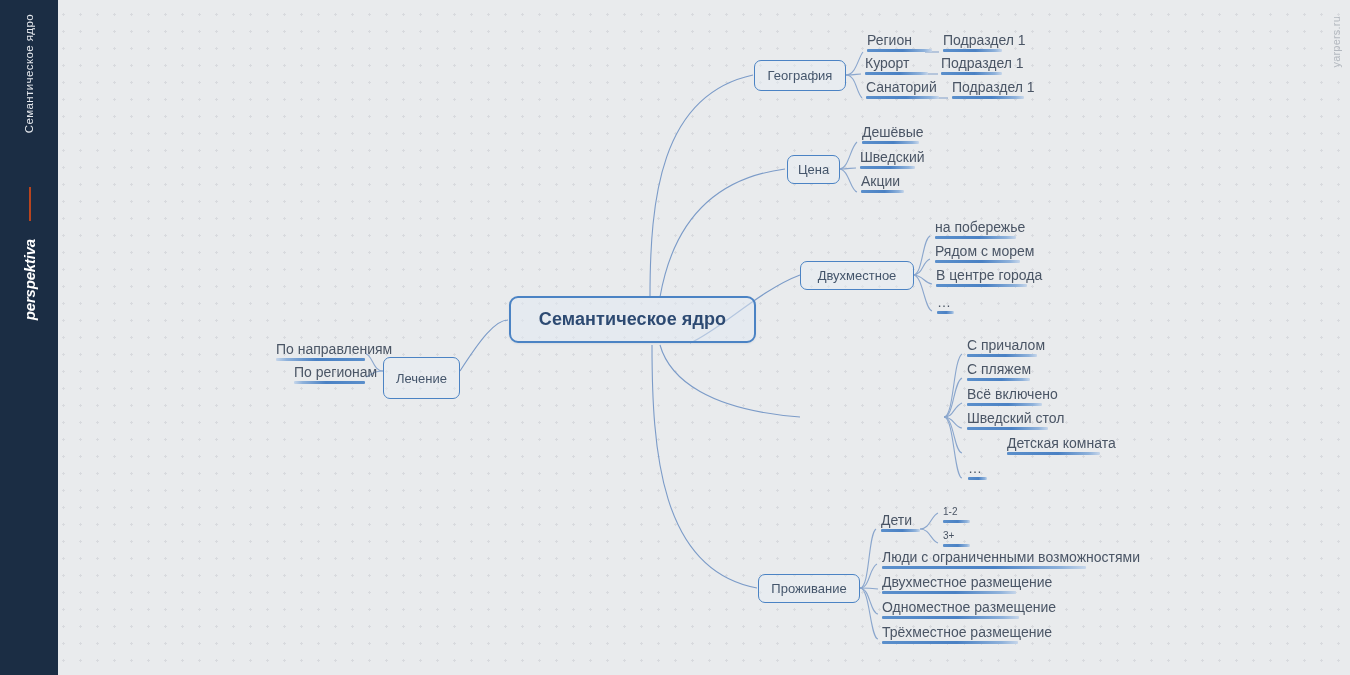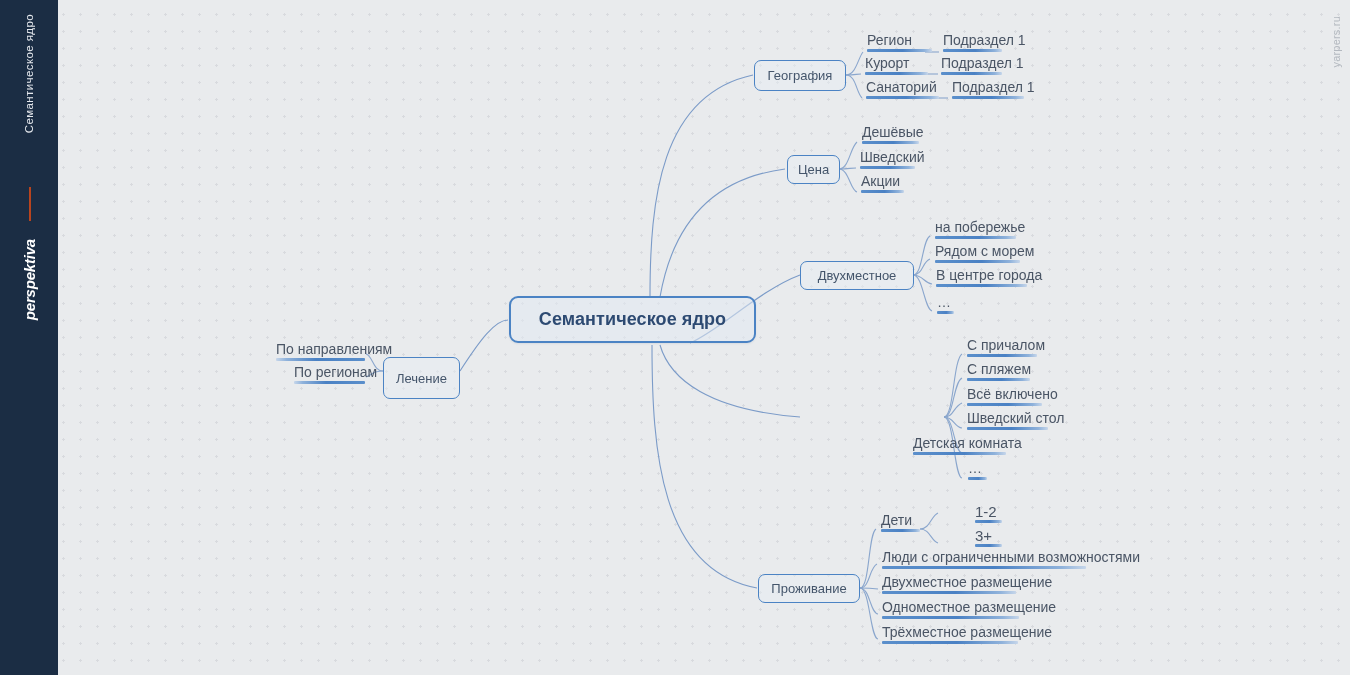--- a/index.html
+++ b/index.html
@@ -143,21 +143,21 @@
     padding-left: 3px;
     box-sizing: border-box;
   }
   .leaf .bar {
     display: block;
     height: 2.6px;
     margin-top: 2px;
     border-radius: 1px;
     background: linear-gradient(to right, #5b8fcb 0%, #4a81c4 55%, #8fb2db 88%, #c6d6ea 100%);
   }
-  .leaf.small { font-size: 15px; margin-left: 32px; }
+  .leaf.small { font-size: 10px; }
   .leaf.dots { color: #4a5565; letter-spacing: 1px; }
 </style>
 </head>
 <body>
 
 <div id="canvas">
 
   <div id="sidebar">
     <div class="side-title">Семантическое ядро</div>
     <div class="side-rule"></div>
@@ -294,21 +294,21 @@
     <span class="bar"></span>
   </div>
   <div class="leaf" style="left:964px; top:388px; width:78px;">
     <span>Всё включено</span>
     <span class="bar"></span>
   </div>
   <div class="leaf" style="left:964px; top:412px; width:84px;">
     <span>Шведский стол</span>
     <span class="bar"></span>
   </div>
-  <div class="leaf" style="left:910px; top:437px; width:96px;">
+  <div class="leaf" style="left:1004px; top:437px; width:96px;">
     <span>Детская комната</span>
     <span class="bar"></span>
   </div>
   <div class="leaf dots" style="left:965px; top:462px; width:22px;">
     <span>…</span>
     <span class="bar"></span>
   </div>
 
   <div class="node branch-node" style="left:758px; top:574px; width:102px; height:29px;">Проживание</div>
 

